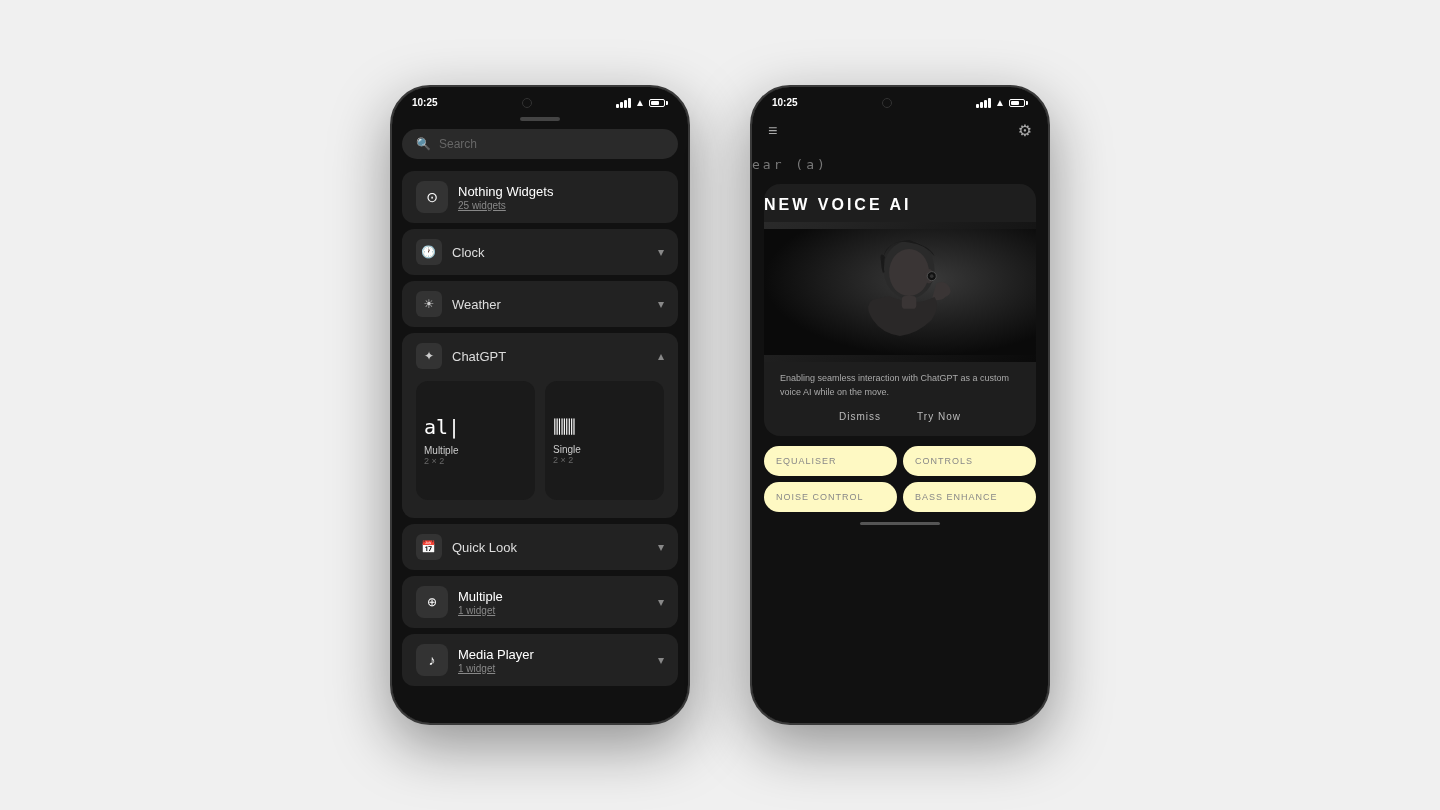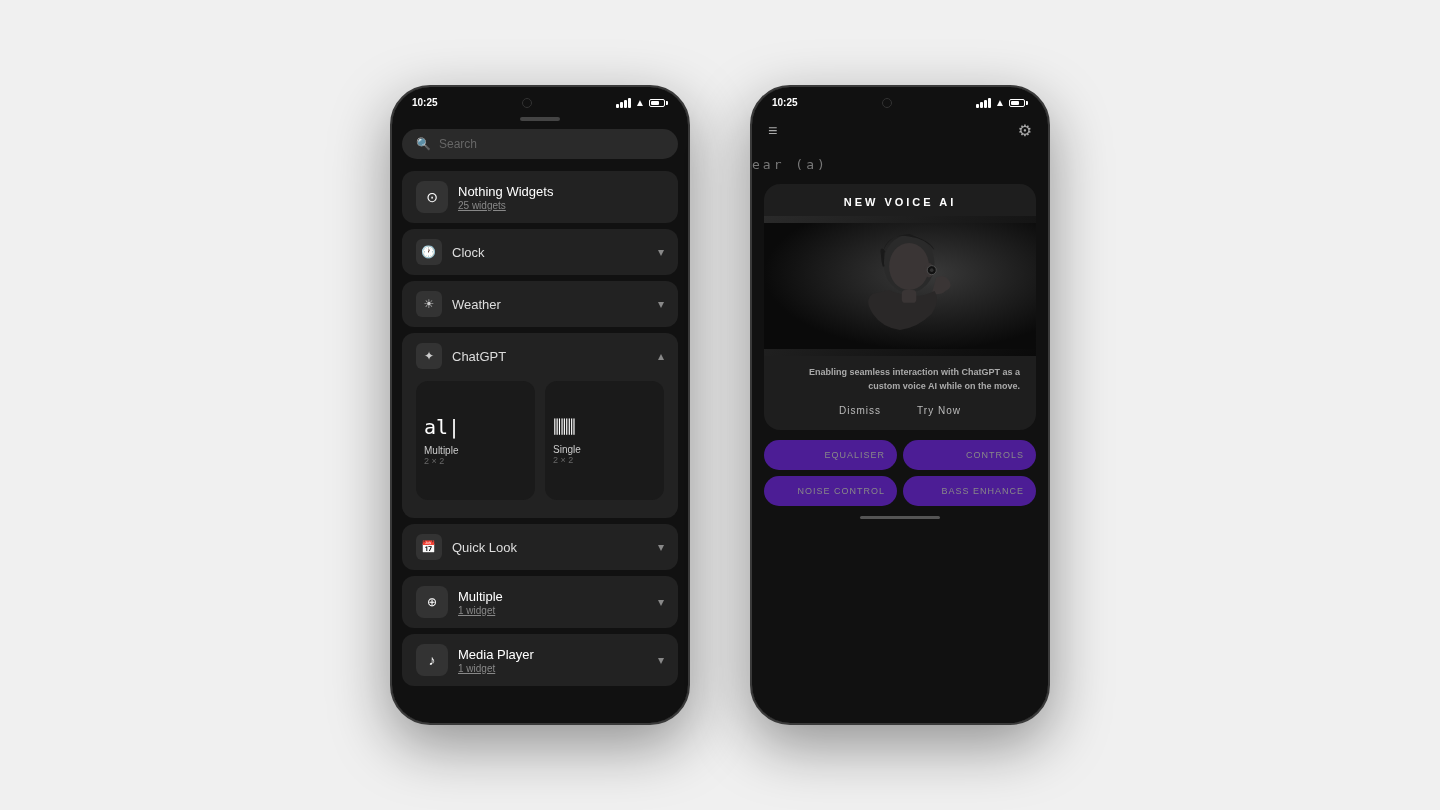--- a/index.html
+++ b/index.html
@@ -253,68 +253,67 @@
     }
 
     .promo-card {
       margin: 0 12px 10px;
       background: #1e1e1e;
       border-radius: 16px;
       overflow: hidden;
       padding-bottom: 14px;
     }
     .promo-title {
-      text-align: center;
+      text-align: left;
       color: #fff;
-      font-size: 11px;
+      font-size: 16px;
       letter-spacing: 3px;
       font-weight: 700;
       padding: 12px 0 8px;
     }
     .promo-image {
       width: 100%;
       height: 140px;
       background: linear-gradient(135deg, #2a2a2a 0%, #1a1a1a 50%, #0a0a0a 100%);
       position: relative;
       overflow: hidden;
       display: flex;
       align-items: center;
       justify-content: center;
     }
     .promo-desc {
       color: #aaa;
       font-size: 9px;
       line-height: 1.5;
-      text-align: right;
+      text-align: left;
       padding: 10px 16px 0;
-      font-weight: bold;
     }
     .promo-actions {
       display: flex;
       justify-content: center;
       gap: 36px;
       padding: 12px 0 0;
     }
     .promo-btn {
       color: #bbb;
       font-size: 10px;
       letter-spacing: 1px;
     }
 
     .feature-grid {
       display: grid;
       grid-template-columns: 1fr 1fr;
       gap: 6px;
       padding: 0 12px;
     }
     .feature-pill {
-      background: #4c1d95;
+      background: #fef9c3;
       border-radius: 20px;
       padding: 10px 12px;
-      text-align: right;
+      text-align: left;
       color: #888;
       font-size: 9px;
       letter-spacing: 1px;
       text-transform: uppercase;
     }
 
     .home-indicator {
       width: 80px;
       height: 3px;
       background: #555;

